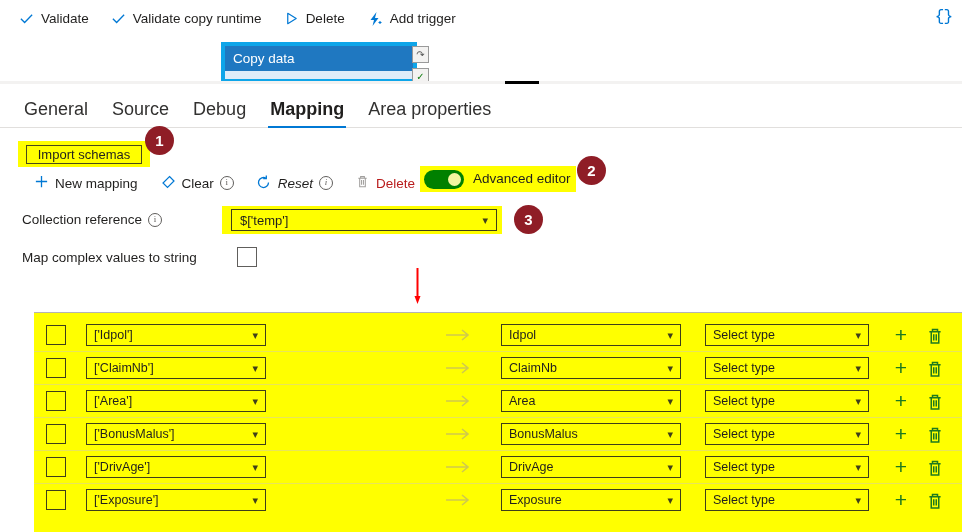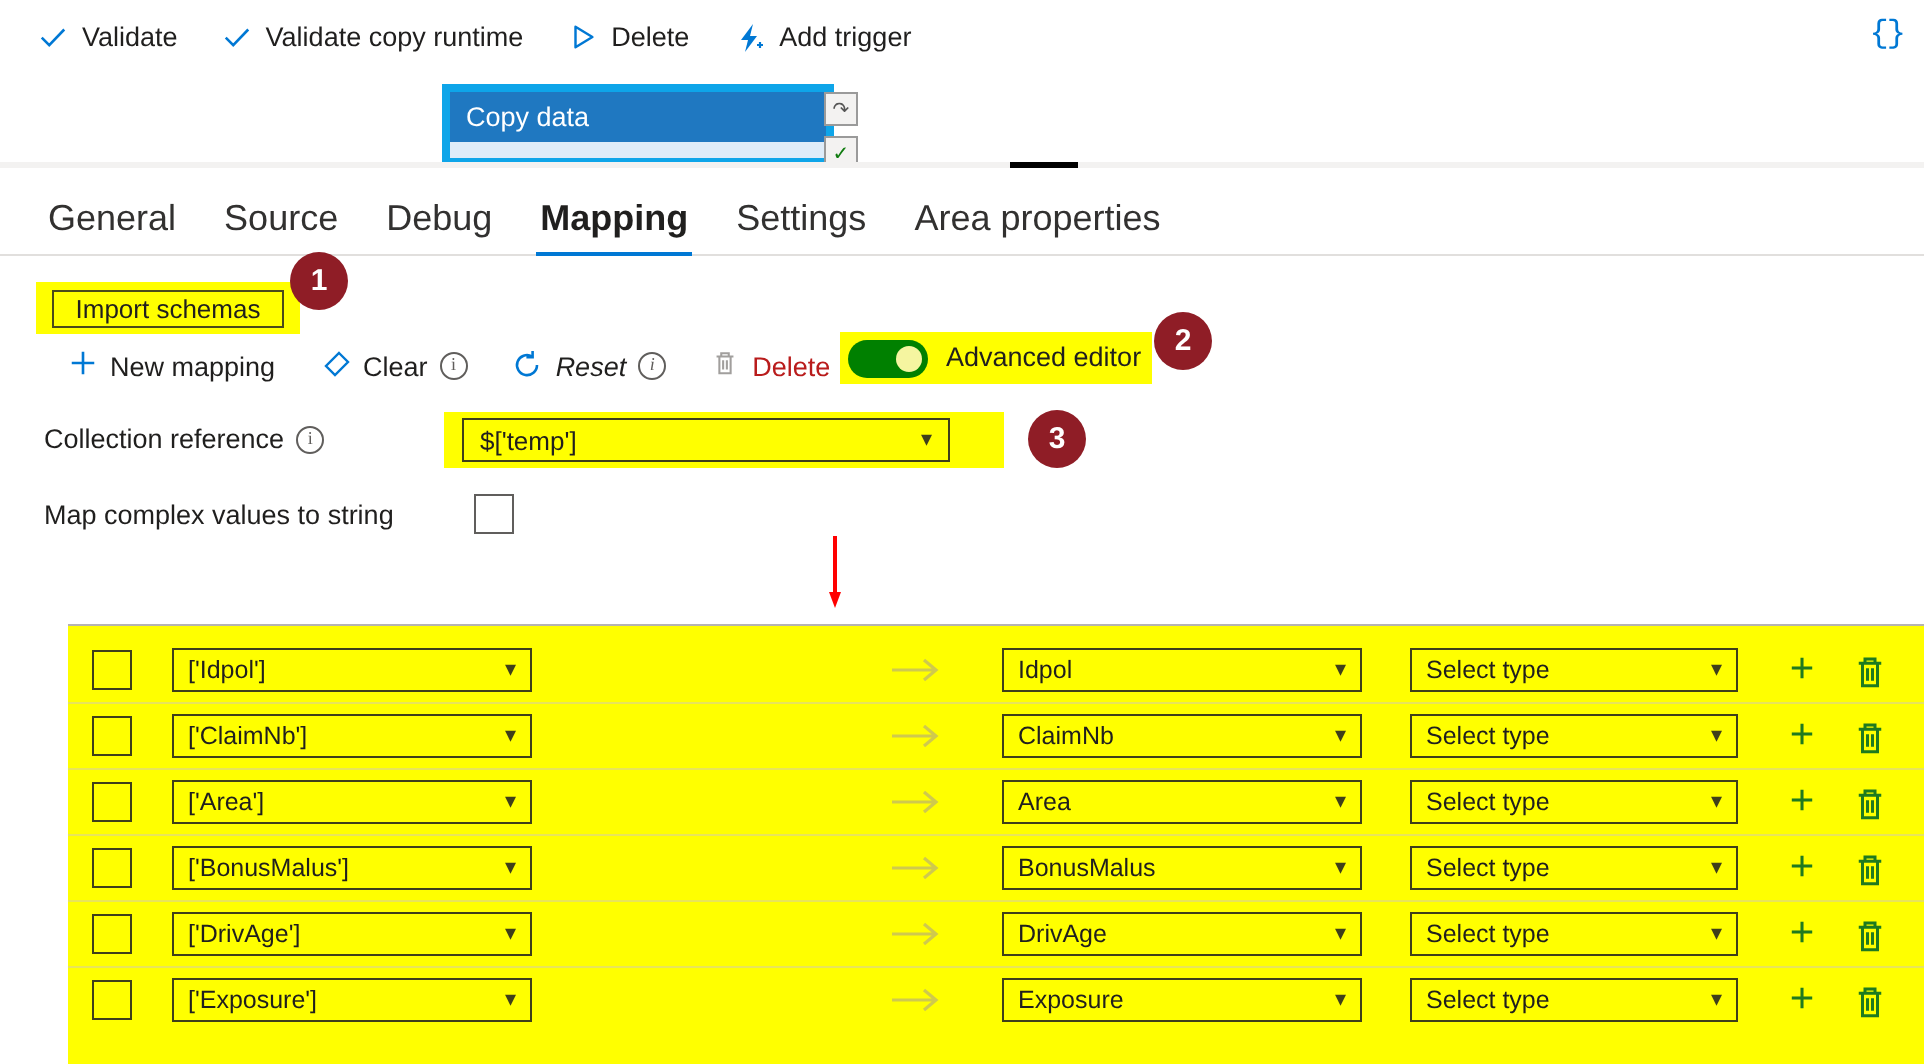--- a/index.html
+++ b/index.html
@@ -128,21 +128,21 @@
   
   .cref-label{
     position:absolute;left:22px;top:212px;font-size:13.5px;color:#201f1e;
     display:flex;align-items:center;gap:6px;
   }
   .cref-hl{
     position:absolute;left:222px;top:206px;width:280px;height:28px;
     background:#ffff00;
   }
   .cref-sel{
-    position:absolute;left:231px;top:209px;width:244px;height:22px;
+    position:absolute;left:231px;top:209px;width:266px;height:22px;
     border:1px solid #3f3f1a;background:#ffff00;box-sizing:border-box;
     display:flex;align-items:center;padding:4px 8px;font-size:13px;color:#201f1e;
     justify-content:space-between;cursor:default;
   }
   
   .mcx-label{position:absolute;left:22px;top:250px;font-size:13.5px;}
   .mcx-box{
     position:absolute;left:237px;top:247px;width:20px;height:20px;
     border:1px solid #605e5c;background:#ffffff;box-sizing:border-box;cursor:default;
   }
@@ -261,23 +261,20 @@
   <div class="tab">
       <span>Source</span>
     </div>
   <div class="tab">
       <span>Debug</span>
     </div>
   <div class="tab active">
       <span>Mapping</span>
     </div>
   <div class="tab">
-      <span>Settings</span>
-    </div>
-  <div class="tab">
       <span>Area properties</span>
     </div>
 </div>
 
 <div class="imp-hl"></div>
 <div class="imp-btn">Import schemas</div>
 <div class="badge b1">1</div>
 
 <div class="toolrow">
   <div class="tbtn" style="margin-left:34px;">

